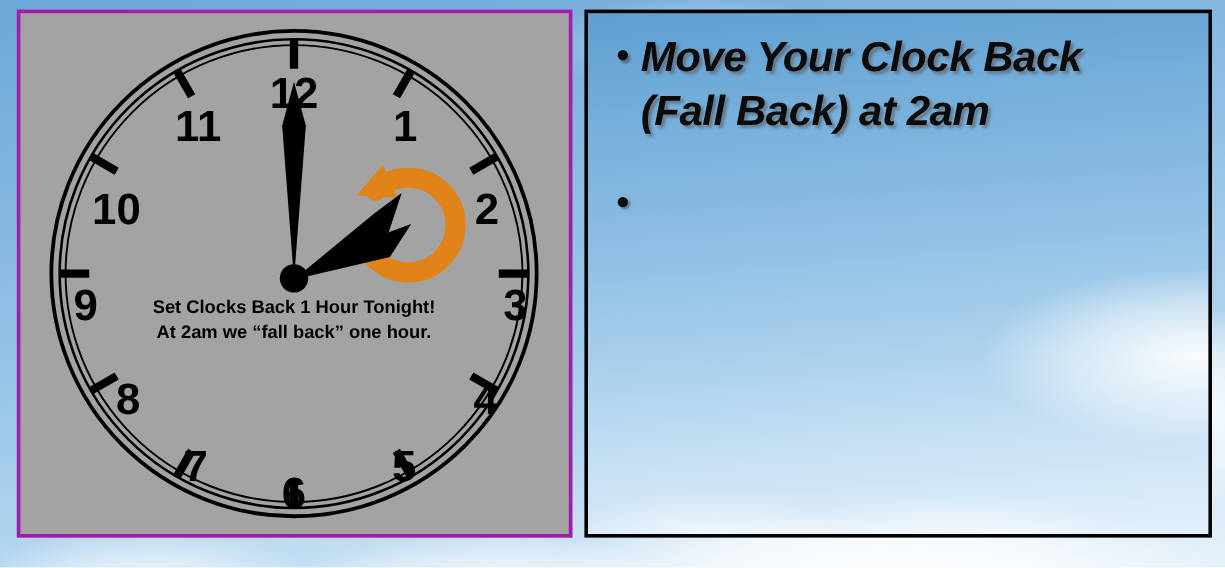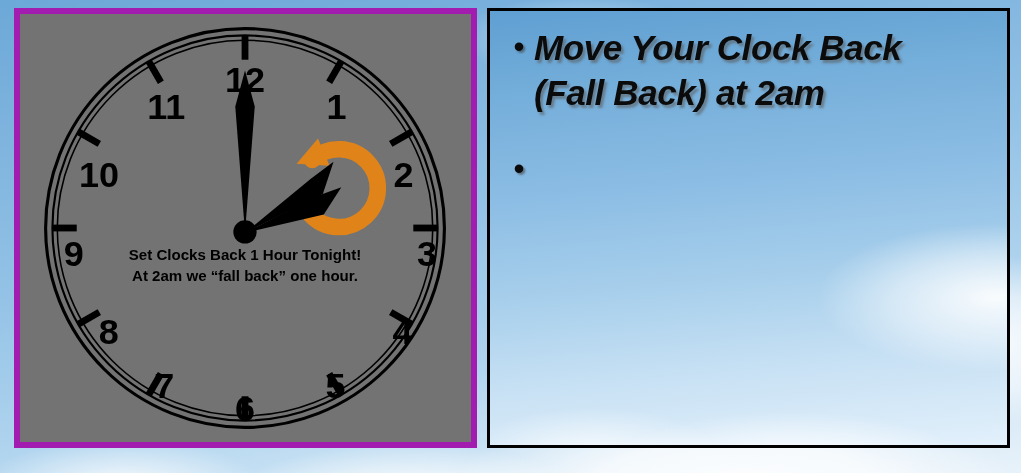--- a/index.html
+++ b/index.html
@@ -28,22 +28,22 @@
       linear-gradient(170deg, #6ca8d8 0%, #7fb4de 22%, #93c2e6 45%, #aed3ee 68%, #cfe5f5 85%, #e8f2fa 100%);
   }
 
   
   .clock-panel {
     position: absolute;
     left: 14px;
     top: 8px;
     width: 463px;
     height: 440px;
-    background: #737373;
-    border: 6px solid #a21caf;
+    background: #a3a3a3;
+    border: 3px solid #a21caf;
     box-sizing: border-box;
   }
   .clock-svg { display: block; width: 100%; height: 100%; }
 
   .num { font-family: "Liberation Sans", sans-serif; font-weight: bold; font-size: 37px; fill: #000; }
   .caption { font-family: "Liberation Sans", sans-serif; font-weight: bold; font-size: 15.5px; fill: #000; }
 
   
   .text-panel {
     position: absolute;

